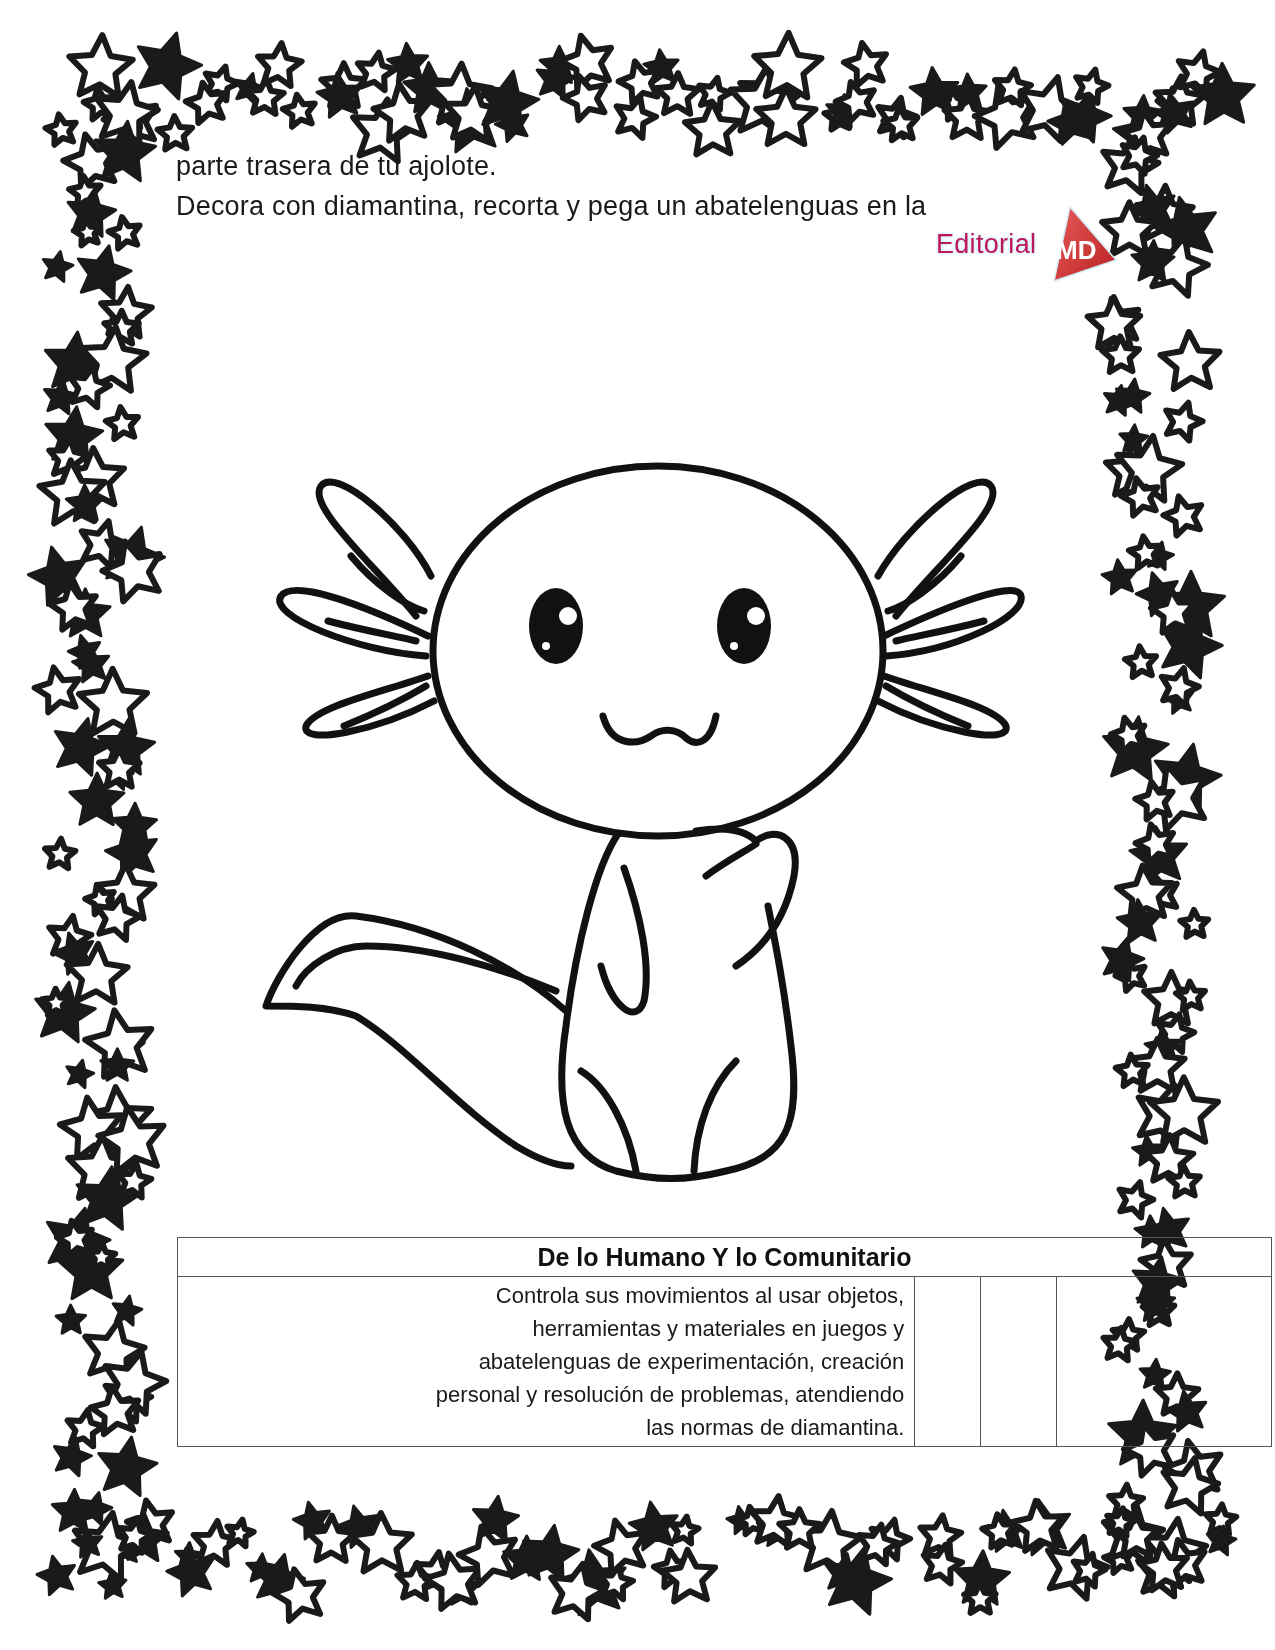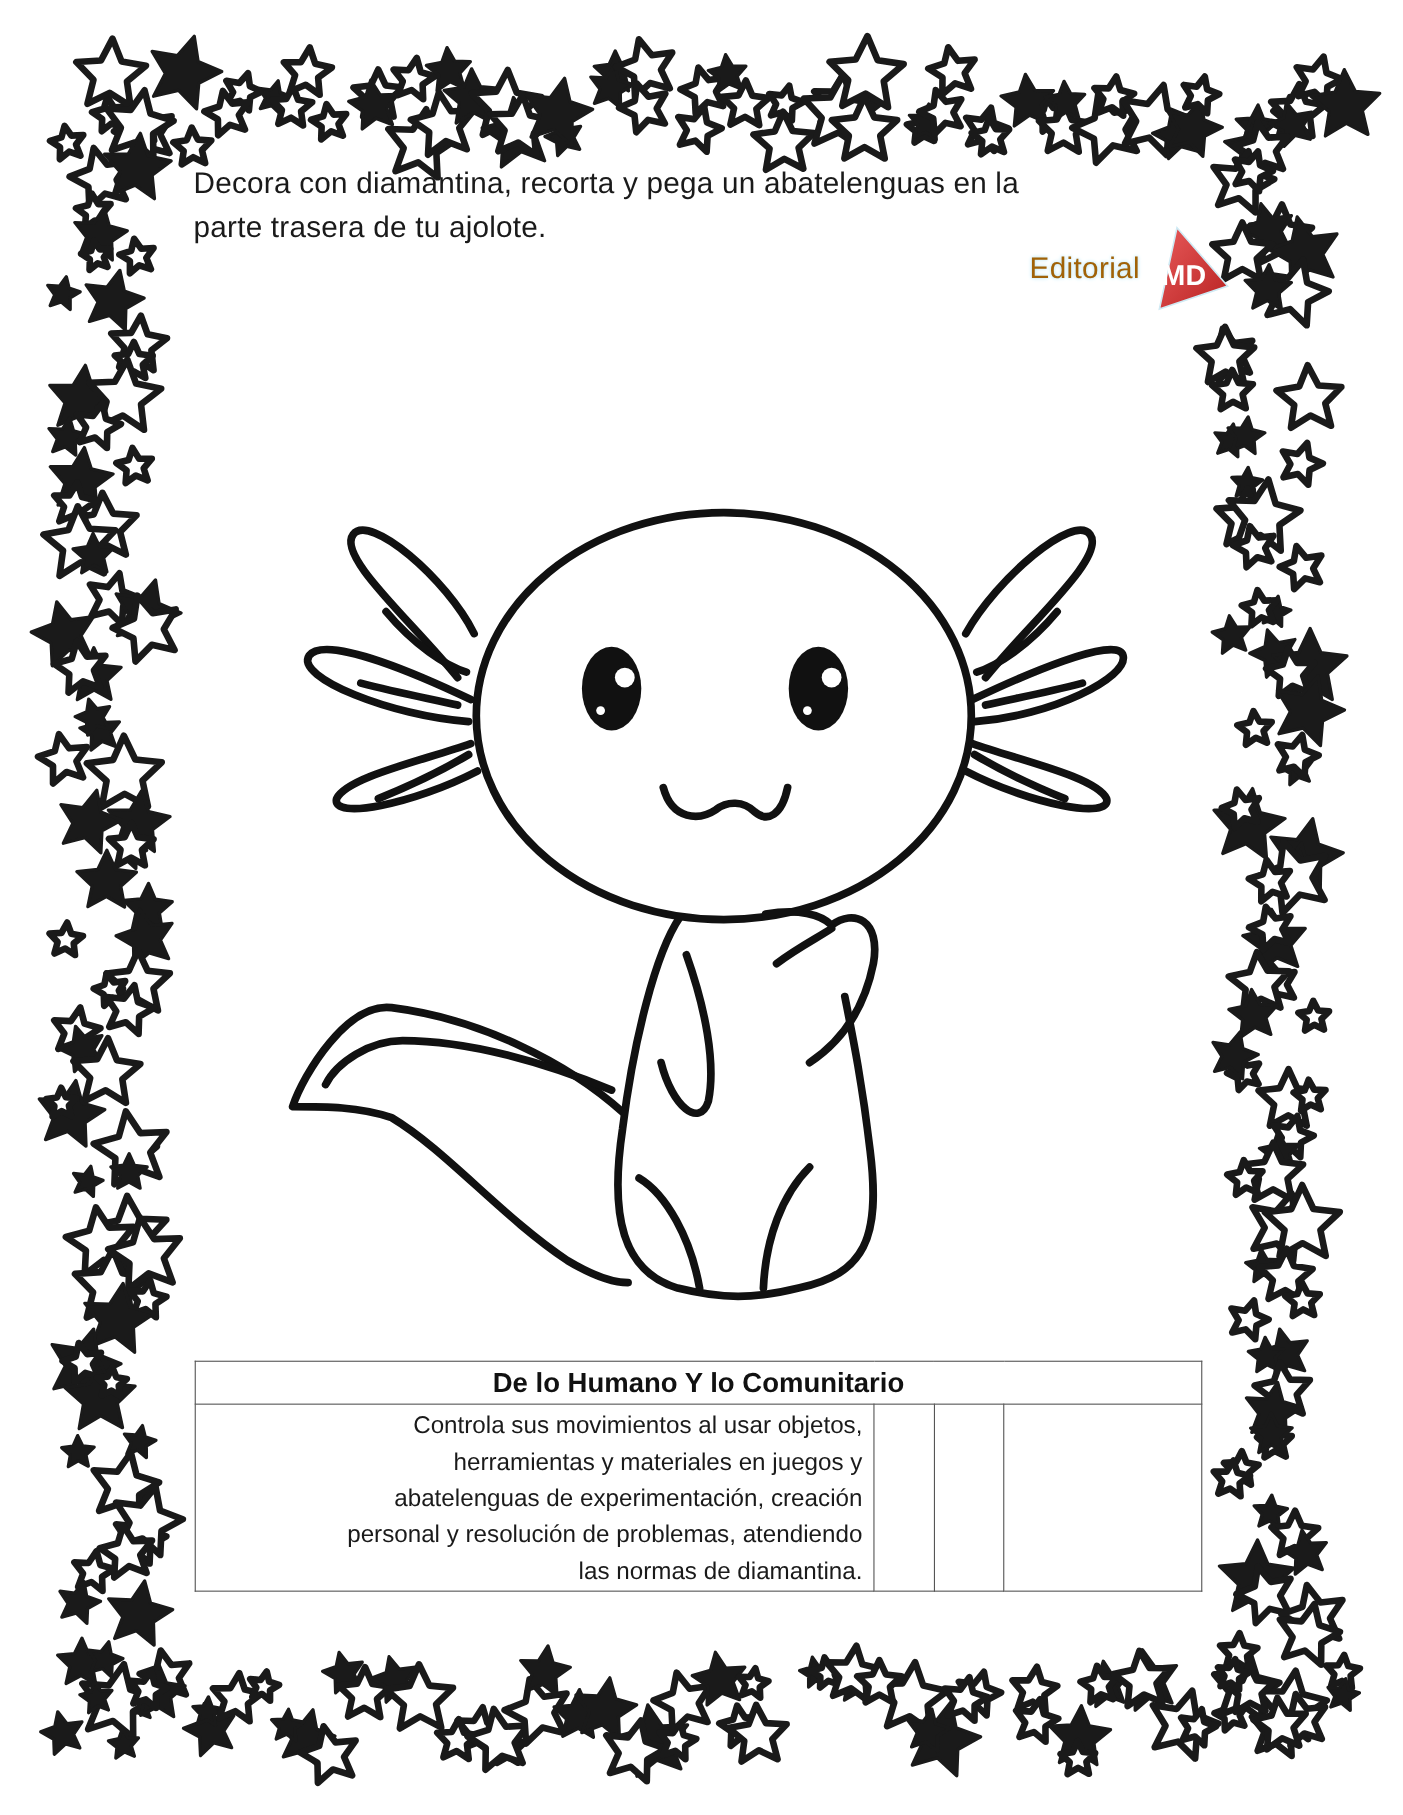--- a/index.html
+++ b/index.html
@@ -5,25 +5,25 @@
   html, body { margin:0; padding:0; background:#ffffff; }
   body { width:1275px; height:1650px; position:relative; overflow:hidden;
          font-family:"DejaVu Sans", "Liberation Sans", sans-serif; color:#111; }
   #border-layer { position:absolute; left:0; top:0; width:1275px; height:1650px; pointer-events:none; }
   .instruction { position:absolute; left:176px; top:146px; width:900px;
                  font-family:"Liberation Sans", sans-serif; font-size:27px; line-height:40px;
                  color:#1a1a1a; letter-spacing:0.2px; }
   .instruction .line { display:block; white-space:nowrap; }
   .logo { position:absolute; left:936px; top:205px; width:185px; height:78px; }
   .logo-text { position:absolute; left:0; top:24px; font-family:"Liberation Sans", sans-serif;
-               font-size:27px; color:#a16207; letter-spacing:0.3px;
+               font-size:27px; color:#be185d; letter-spacing:0.3px;
                text-shadow:0 0 3px #bfe6f3, 0 0 5px #d6f0f8; }
   .logo-mark { position:absolute; left:112px; top:0; width:70px; height:78px; }
   .axolotl { position:absolute; left:256px; top:446px; width:770px; height:750px; }
-  table.eval { position:absolute; left:177px; top:1237px; width:916px; border-collapse:collapse;
+  table.eval { position:absolute; left:177px; top:1237px; width:1095px; border-collapse:collapse;
                font-family:"Liberation Sans", sans-serif; }
   table.eval td, table.eval th { border:1.5px solid #555; padding:0;text-align:right; }
   table.eval th.title { height:38px; font-size:25px; font-weight:bold; text-align:center; }
   table.eval th.colh { height:39px; font-size:25px; font-weight:bold; text-align:center; }
   table.eval td.desc { font-size:22px; line-height:33px; padding:2px 10px 2px 12px; vertical-align:top; color:#1a1a1a; }
   table.eval td.check { vertical-align:top; }
 </style>
 </head>
 <body>
 
@@ -298,22 +298,22 @@
     <path d="M1188.0 1441.0L1200.4 1456.8L1220.4 1454.6L1209.1 1471.3L1217.4 1489.6L1198.1 1484.0L1183.2 1497.6L1182.5 1477.5L1165.0 1467.5L1184.0 1460.7Z" stroke-linejoin="round" fill="#ffffff" stroke="#1a1a1a" stroke-width="6"></path>
     <path d="M1126.9 1484.7L1131.2 1496.0L1143.1 1498.2L1133.7 1505.7L1135.3 1517.7L1125.2 1511.1L1114.3 1516.3L1117.4 1504.7L1109.2 1495.9L1121.2 1495.3Z" stroke-linejoin="round" fill="#ffffff" stroke="#1a1a1a" stroke-width="6"></path>
     <path d="M1195.0 1458.1L1199.4 1477.3L1218.1 1483.6L1201.2 1493.7L1201.0 1513.4L1186.2 1500.5L1167.4 1506.4L1175.1 1488.3L1163.6 1472.3L1183.2 1474.0Z" stroke-linejoin="round" fill="#ffffff" stroke="#1a1a1a" stroke-width="6"></path>
     <path d="M1135.5 1513.7L1142.5 1527.7L1158.1 1529.1L1146.9 1540.1L1150.4 1555.3L1136.5 1548.1L1123.1 1556.1L1125.7 1540.7L1113.9 1530.4L1129.4 1528.1Z" stroke-linejoin="round" fill="#ffffff" stroke="#1a1a1a" stroke-width="6"></path>
     <path d="M1122.9 1508.3L1125.3 1517.9L1134.8 1520.8L1126.4 1526.1L1126.5 1536.0L1118.9 1529.6L1109.5 1532.8L1113.2 1523.6L1107.3 1515.7L1117.2 1516.3Z" stroke-linejoin="round" fill="#ffffff" stroke="#1a1a1a" stroke-width="6"></path>
     <path d="M1177.9 1540.0L1188.0 1553.4L1204.6 1551.8L1195.0 1565.4L1201.6 1580.8L1185.7 1575.9L1173.2 1586.9L1172.9 1570.2L1158.5 1561.7L1174.3 1556.3Z" stroke-linejoin="round" fill="#ffffff" stroke="#1a1a1a" stroke-width="6"></path>
     <path d="M1161.3 1543.5L1170.1 1557.9L1187.0 1558.0L1176.0 1570.8L1181.1 1586.9L1165.5 1580.3L1151.8 1590.2L1153.2 1573.4L1139.6 1563.4L1156.0 1559.5Z" stroke-linejoin="round" fill="#ffffff" stroke="#1a1a1a" stroke-width="6"></path>
   </svg>
 
 <div class="instruction">
+  <span class="line">parte trasera de tu ajolote.</span>
   <span class="line">Decora con diamantina, recorta y pega un abatelenguas en la</span>
-  <span class="line">parte trasera de tu ajolote.</span>
 </div>
 
 <div class="logo">
   <span class="logo-text">Editorial</span>
   <svg class="logo-mark" viewBox="0 0 70 78" xmlns="http://www.w3.org/2000/svg">
     <defs>
       <linearGradient id="tri" x1="0" y1="0" x2="1" y2="1">
         <stop offset="0" stop-color="#e85a5a"></stop>
         <stop offset="1" stop-color="#b82222"></stop>
       </linearGradient>

